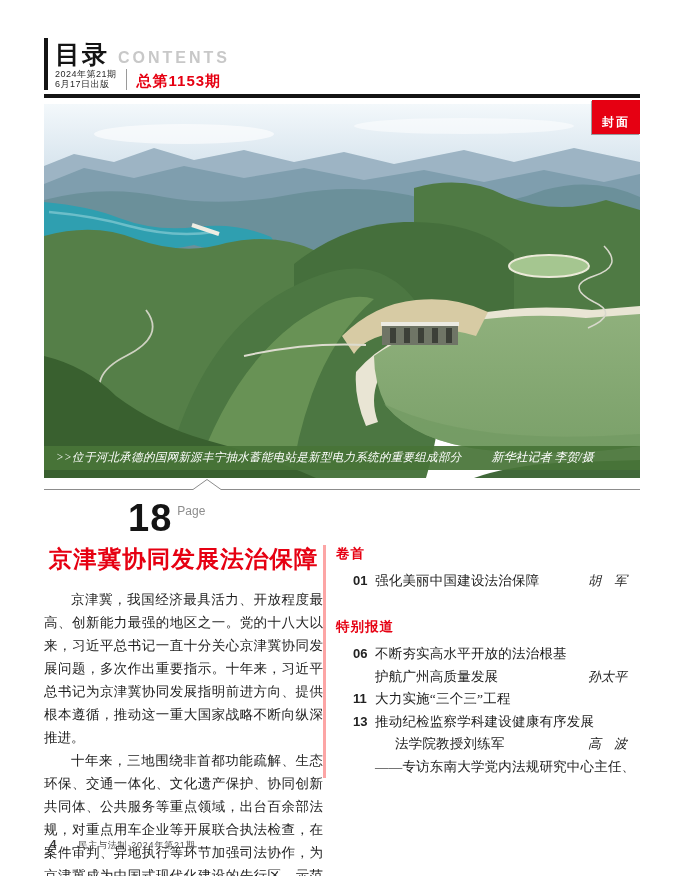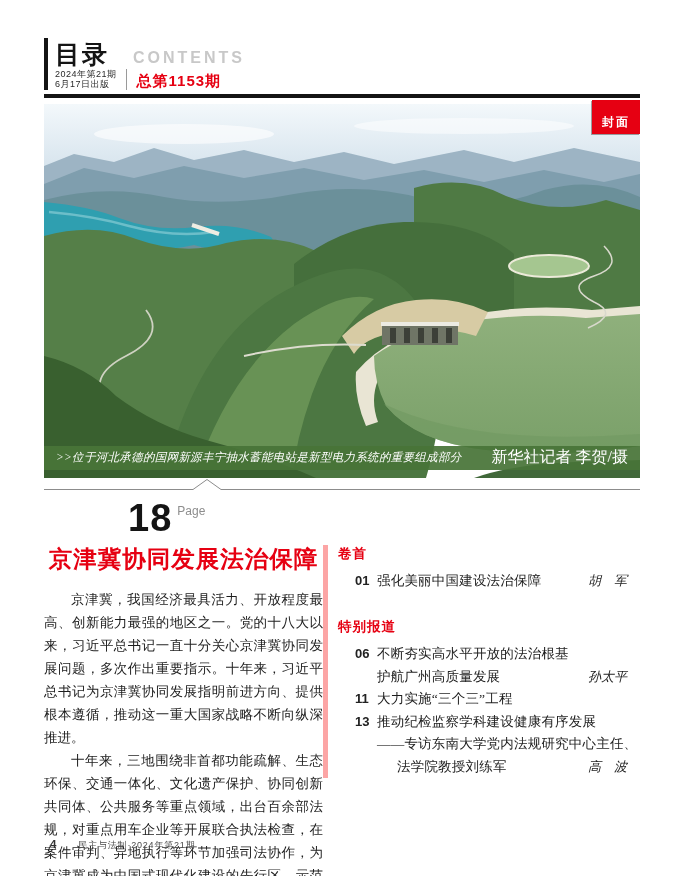--- a/index.html
+++ b/index.html
@@ -7,56 +7,56 @@
   .page {
     position:relative; width:678px; height:876px; background:#ffffff;
     margin:0 auto; overflow:hidden;
     font-family:"Liberation Sans", sans-serif; color:#1c1c1c;
   }
   
   .masthead-wrap { margin:38px 38px 0 44px; }
   .masthead { border-left:4px solid #141414; padding-left:7px; }
   .title-row { display:flex; align-items:baseline; height:26px; }
   .title-cn { font-size:25px; font-weight:bold; letter-spacing:2px; color:#141414; }
-  .title-en { font-size:16px; font-weight:bold; letter-spacing:3px; color:var(--contents-gray,#c8c8c8); margin-left:24px; }
+  .title-en { font-size:16px; font-weight:bold; letter-spacing:3px; color:var(--contents-gray,#c8c8c8); margin-left:9px; }
   .issue-row { display:flex; align-items:center; margin-top:4px; height:22px; }
   .issue-dates { font-size:9px; line-height:10.5px; color:#2a2a2a; letter-spacing:.5px; }
   .issue-sep { width:1px; height:21px; background:#9a9a9a; margin:0 10px 0 9px; }
   .issue-total { font-size:15px; font-weight:bold; color:var(--accent-red,#e60012); letter-spacing:1px; padding-top:4px; }
   .thick-rule { height:3.5px; background:#141414; margin-top:4px; }
   
   .cover-wrap { position:relative; margin:6px 38px 0 44px; height:374px; }
   .cover-photo { position:absolute; inset:0; width:100%; height:100%; display:block; }
   .cover-badge {
     position:absolute; top:-4px; right:0; z-index:3;
     background:var(--accent-red,#e60012); color:#fff; font-size:12px; font-weight:bold;
     letter-spacing:2px; padding:14px 10px 3px; box-shadow:-1px 1px 0 rgba(0,0,0,.35);
   }
   .cover-caption {
     position:absolute; left:0; right:0; bottom:8px; height:24px; z-index:2;
     background:rgba(72,116,56,.93); display:flex; align-items:center; padding:0 12px;
     color:#fff; font-family:"Liberation Serif", serif;
   }
   .caption-text { font-size:11.5px; font-style:italic; letter-spacing:.3px; white-space:nowrap; }
-  .caption-credit { font-size:16px; margin-left:30px; white-space:nowrap; }
+  .caption-credit { font-size:12px; font-style:italic; margin-left:30px; white-space:nowrap; }
   
   .caret-rule { display:block; margin-left:44px; }
   
   .content { display:flex; margin:7px 38px 0 44px; align-items:flex-start; }
   .left-col { width:279px; flex:0 0 279px; }
   .pageno-row { margin-left:84px; height:40px; display:flex; align-items:flex-start; }
   .big-num { font-size:38px; font-weight:bold; line-height:40px; color:#141414; letter-spacing:1px; }
   .page-word { font-size:12px; color:#8d8d8d; margin-left:5px; margin-top:6px;text-align:right; }
   .feature-title { font-size:23.5px; font-weight:bold; color:var(--accent-red,#e60012); text-align:center; letter-spacing:1px; margin:5px 0 13px; }
   .body-par {
     font-family:"Liberation Serif", serif; font-size:13.5px; line-height:23px;
     text-align:justify; text-indent:2em; color:#1d1d1d;
   }
   .right-col {
-    flex:1; margin-left:0; margin-top:47px; border-left:5px solid #fca5a5; padding-left:10px;
+    flex:1; margin-left:0; margin-top:47px; border-left:3px solid #fca5a5; padding-left:10px;
   }
   .sec-label { font-size:13.5px; font-weight:bold; color:var(--accent-red,#e60012); letter-spacing:1px; margin-bottom:7px; }
   .sec-block + .sec-block { margin-top:26px; }
   .entry-row { display:flex; align-items:baseline; line-height:22.5px; font-size:13.5px; }
   .entry-row .num { flex:0 0 22px; font-weight:bold; color:#222; font-size:13px;margin-left:17px; }
   .entry-row .etext { font-family:"Liberation Serif", serif; color:#1d1d1d; letter-spacing:.2px; }
   .entry-row .etext.indent { padding-left:20px; }
   .entry-row .author {
     margin-left:auto; padding-right:13px; white-space:nowrap;
     font-family:"Liberation Serif", serif; font-style:italic; font-size:13px; color:#222;
@@ -194,26 +194,26 @@
           <span class="num">11</span>
           <span class="etext">大力实施“三个三”工程</span>
         </div>
 
         <div class="entry-row">
           <span class="num">13</span>
           <span class="etext">推动纪检监察学科建设健康有序发展</span>
         </div>
         <div class="entry-row">
           <span class="num"></span>
-          <span class="etext">——专访东南大学党内法规研究中心主任、</span>
-        </div>
-        <div class="entry-row">
-          <span class="num"></span>
           <span class="etext indent">法学院教授刘练军</span>
           <span class="author">高　波</span>
+        </div>
+        <div class="entry-row">
+          <span class="num"></span>
+          <span class="etext">——专访东南大学党内法规研究中心主任、</span>
         </div>
       </div>
 
     </div>
   </div>
 
   <div class="footer">
     <span class="foot-num">4</span>
     <span class="foot-text">民主与法制·2024年第21期</span>
   </div>

